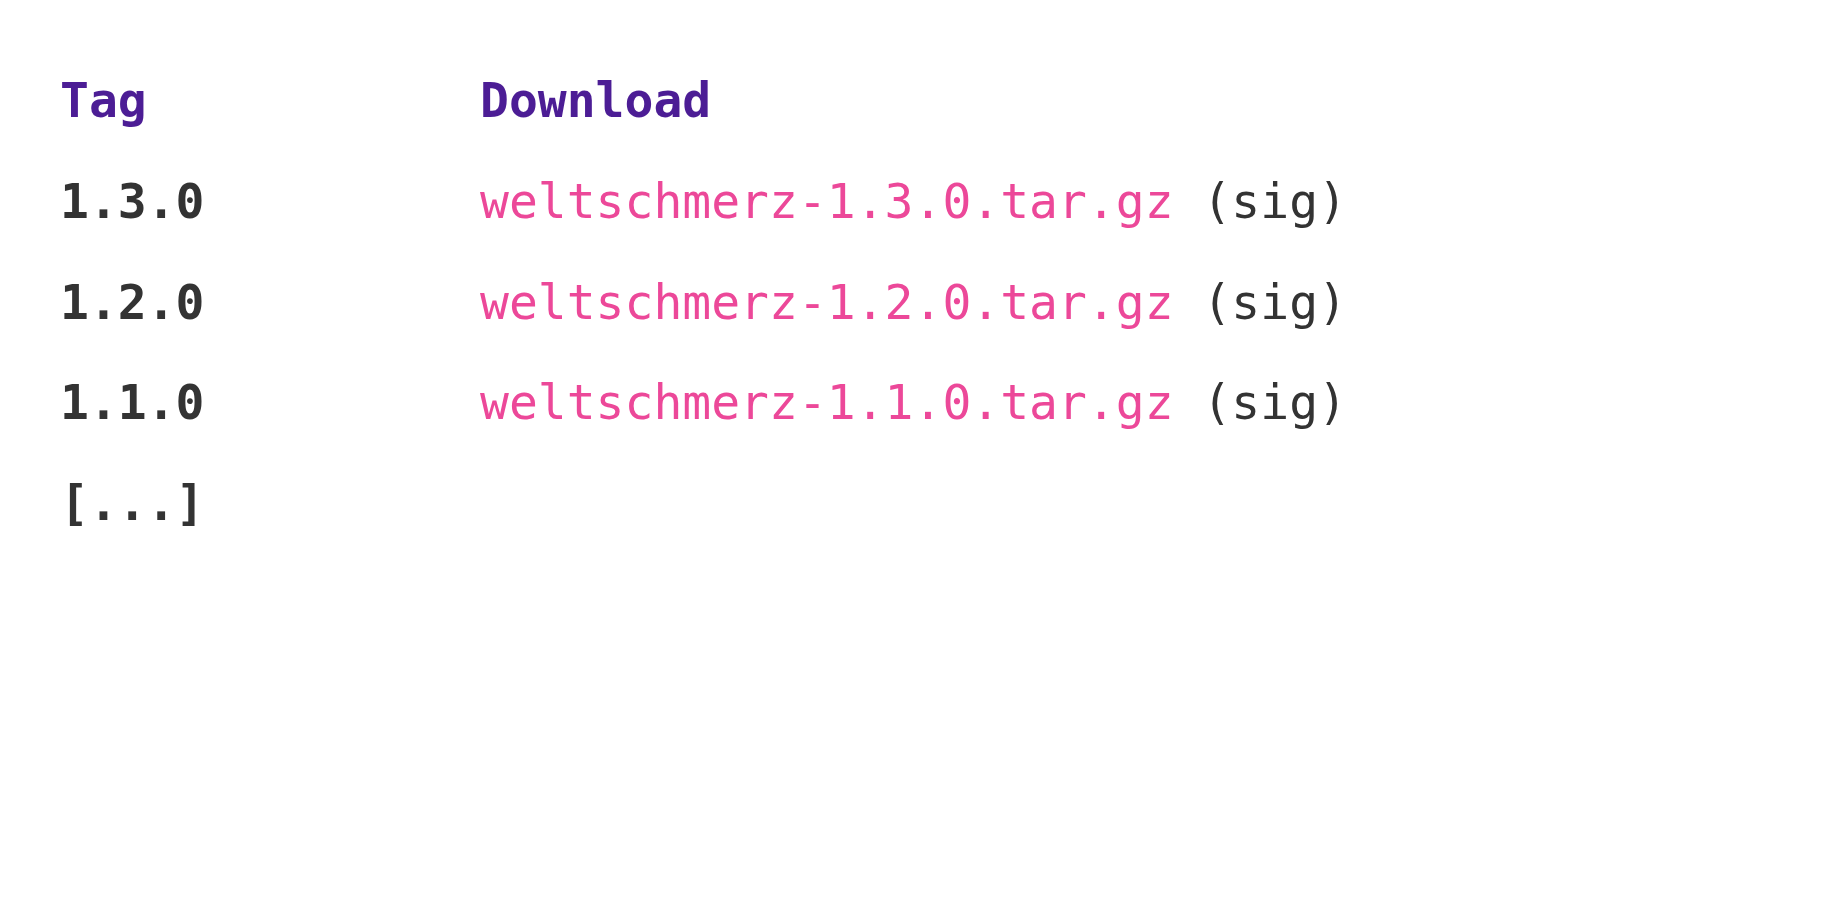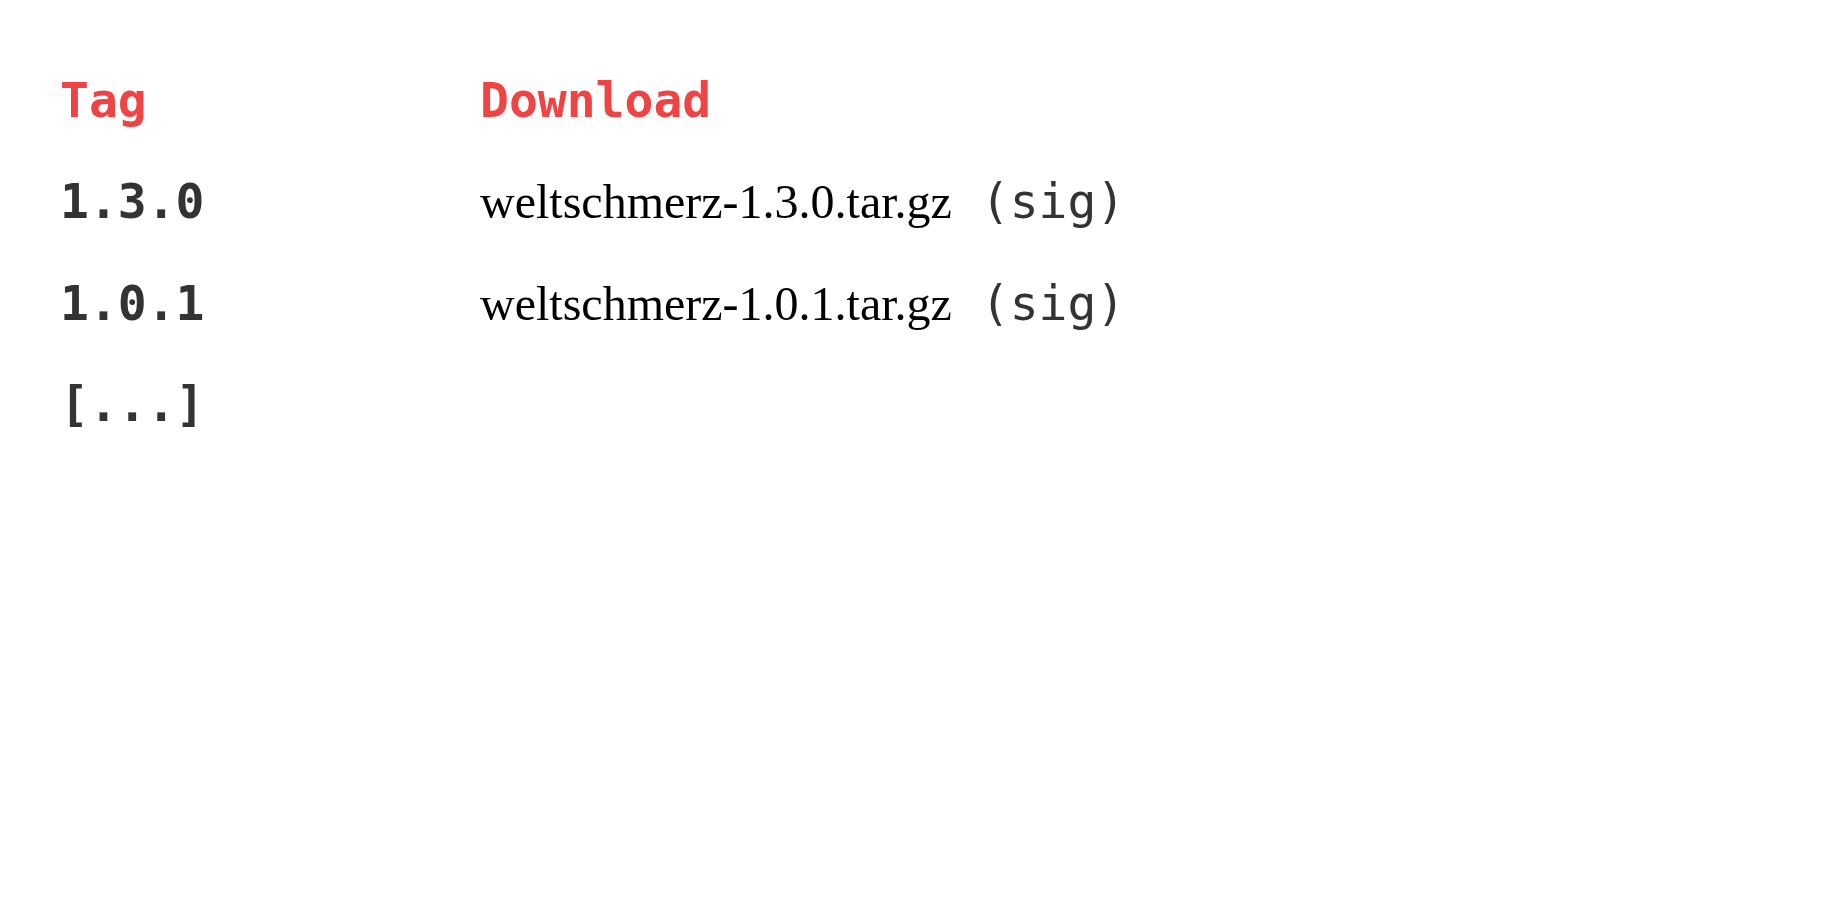--- a/index.html
+++ b/index.html
@@ -26,29 +26,28 @@
       display: table-cell;
       padding: 12px 0;
       vertical-align: top;
     }
     .col-tag {
       width: 420px;
       font-weight: bold;
     }
     .header {
       font-weight: bold;
-      color: #ef4444;
+      color: #4c1d95;
     }
     .download-cell {
       white-space: nowrap;
     }
     .download-link {
-      color: #000000;
+      color: #ec4899;
       text-decoration: none;
-      font-family: Liberation Serif, serif;
     }
     .sig-text {
       color: #333333;
     }
     .ellipsis-row .cell {
       padding-top: 12px;
     }
   </style>
 </head>
 <body>
@@ -58,24 +57,28 @@
     <div class="cell col-tag header">Tag</div>
     <div class="cell header">Download</div>
   </div>
 
   <div class="row">
     <div class="cell col-tag"><span>1.3.0</span></div>
     <div class="cell download-cell"><span class="download-link">weltschmerz-1.3.0.tar.gz</span><span class="sig-text"> (</span><span class="sig-text">sig</span><span class="sig-text">)</span></div>
   </div>
 
 
-
+  <div class="row">
+    <div class="cell col-tag"><span>1.2.0</span></div>
+    <div class="cell download-cell"><span class="download-link">weltschmerz-1.2.0.tar.gz</span><span class="sig-text"> (</span><span class="sig-text">sig</span><span class="sig-text">)</span></div>
+  </div>
 
   <div class="row">
-    <div class="cell col-tag"><span>1.0.1</span></div>
-    <div class="cell download-cell"><span class="download-link">weltschmerz-1.0.1.tar.gz</span><span class="sig-text"> (</span><span class="sig-text">sig</span><span class="sig-text">)</span></div>
+    <div class="cell col-tag"><span>1.1.0</span></div>
+    <div class="cell download-cell"><span class="download-link">weltschmerz-1.1.0.tar.gz</span><span class="sig-text"> (</span><span class="sig-text">sig</span><span class="sig-text">)</span></div>
   </div>
+
 
   <div class="row ellipsis-row">
     <div class="cell col-tag"><span>[...]</span></div>
     <div class="cell"></div>
   </div>
 </div>
 
 </body></html>

